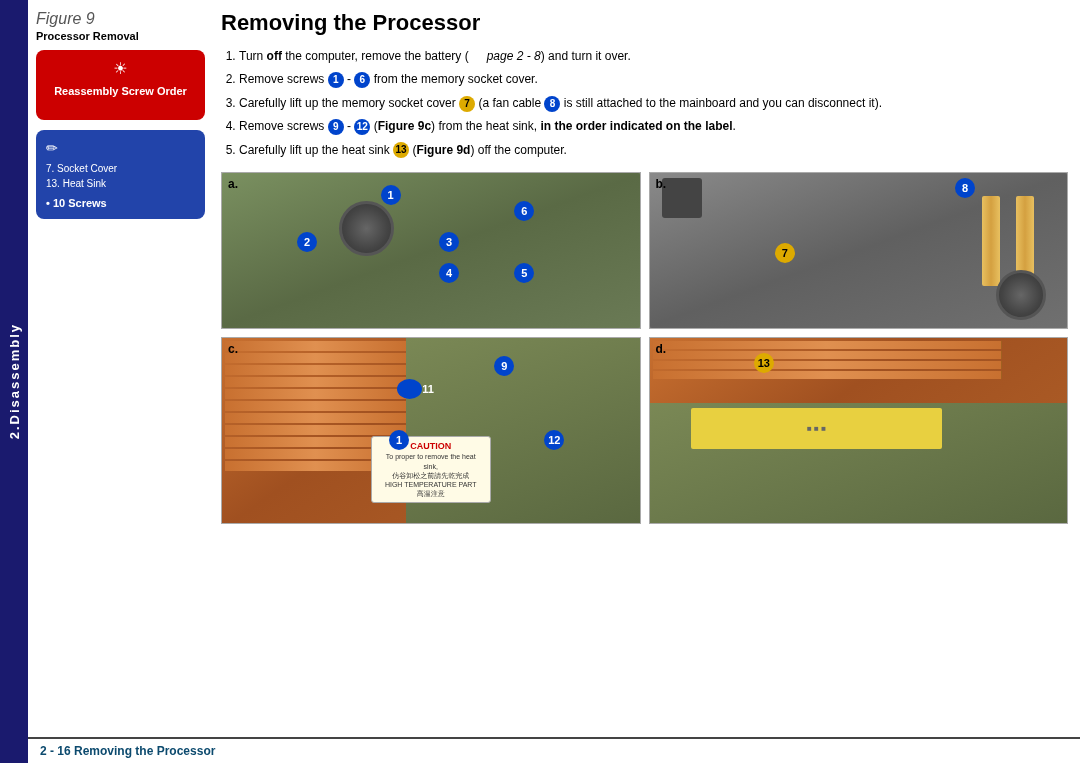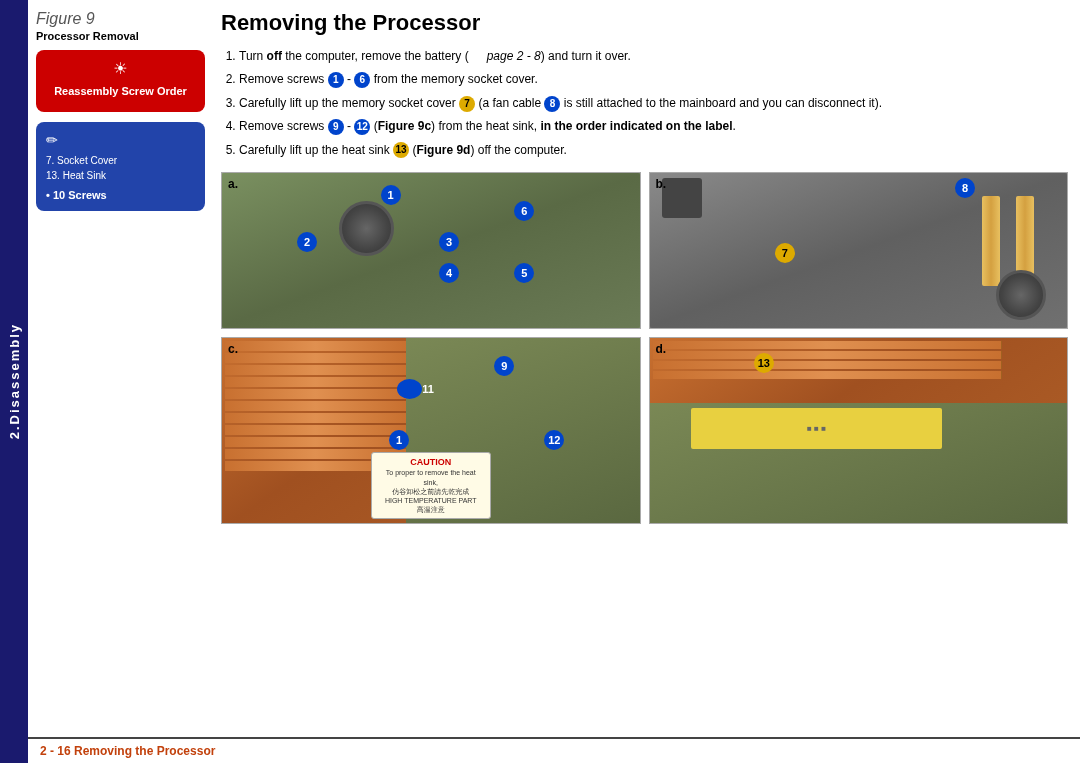--- a/index.html
+++ b/index.html
@@ -93,21 +93,21 @@
     }
     .info-box-red .icon {
       text-align: center;
       font-size: 16px;
       margin-bottom: 4px;
     }
     .info-box-red .title {
       font-weight: bold;
       text-align: center;
       font-size: 11px;
-      margin-bottom: 4px;
+      margin-bottom: 12px;
     }
 
     
     .info-box-blue {
       background: #2244aa;
       color: #fff;
       border-radius: 8px;
       padding: 8px 10px;
       font-size: 10px;
       line-height: 1.5;
@@ -215,34 +215,34 @@
       border-radius: 2px;
     }
 
     
     .bottom-bar {
       background: #fff;
       border-top: 2px solid #444;
       padding: 5px 12px;
       font-size: 12px;
       font-weight: bold;
-      color: #c2410c;
+      color: #0c4a6e;
       margin-top: 28px;
     }
 
     
     .caution-box {
       position: absolute;
       background: #fffbe6;
       border: 1px solid #aaa;
       border-radius: 3px;
       padding: 4px 6px;
       font-size: 8px;
       color: #333;
-      bottom: 4px;
+      bottom: 20px;
       left: 50%;
       transform: translateX(-50%);
       width: 120px;
       text-align: center;
       line-height: 1.3;
     }
     .caution-title {
       font-weight: bold;
       font-size: 9px;
       color: #cc0000;

